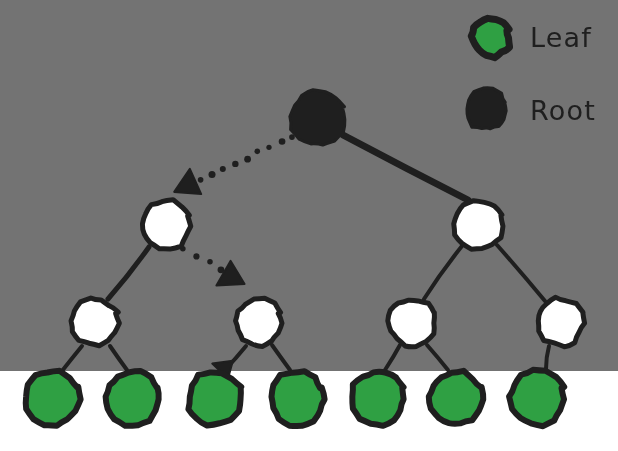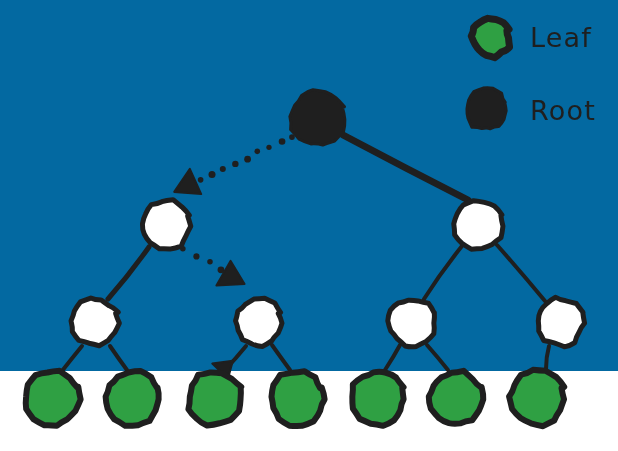--- a/index.html
+++ b/index.html
@@ -10,21 +10,21 @@
   body {
     width: 618px;
     height: 451px;
     overflow: hidden;
     font-family: "DejaVu Sans", sans-serif;
   }
   #diagram-root {
     position: relative;
     width: 618px;
     height: 371px;
-    background: #0369a1;
+    background: #737373;
   }
   #tree-svg {
     position: absolute;
     left: 0;
     top: 0;
     width: 618px;
     height: 451px;
     display: block;
   }
   .legend-label {

